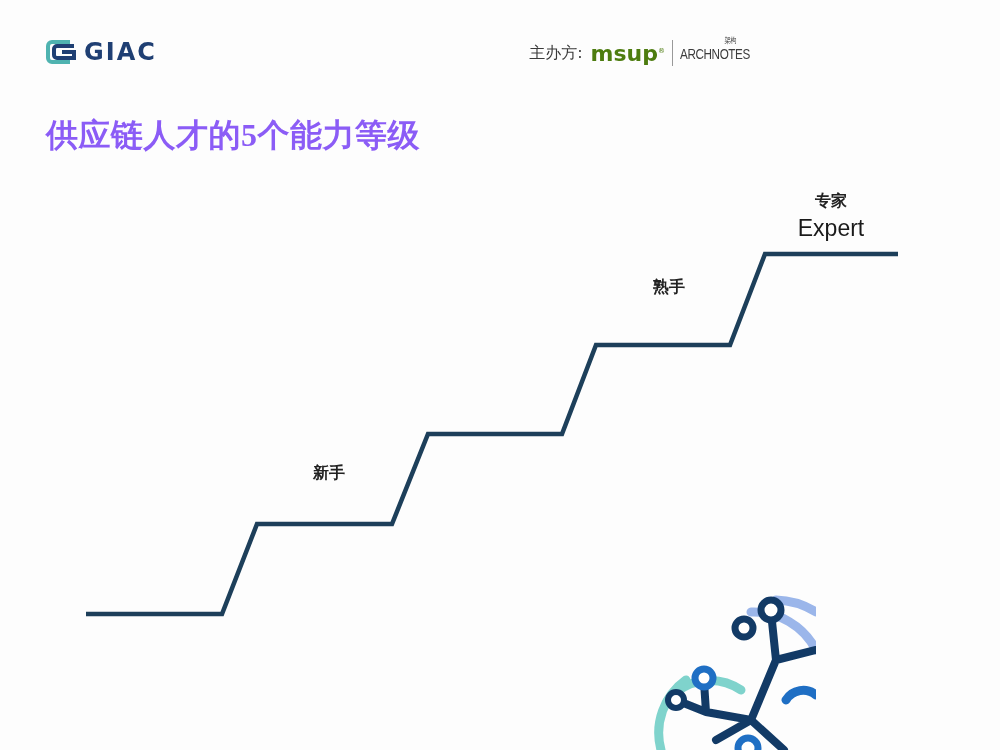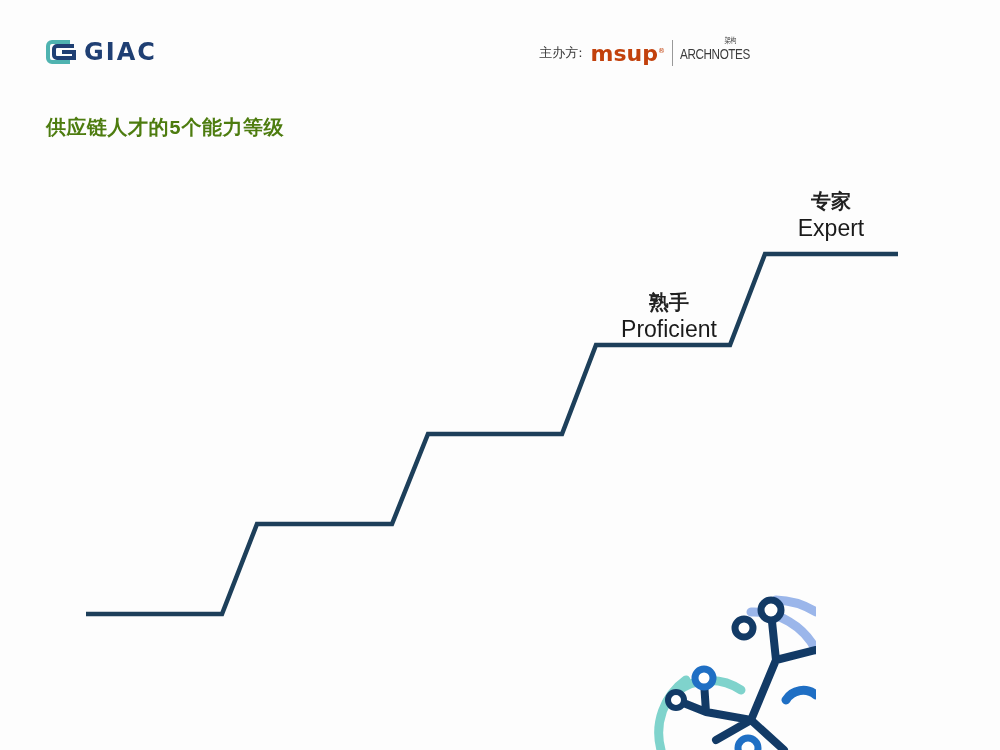--- a/index.html
+++ b/index.html
@@ -14,39 +14,39 @@
   
   .logo { position: absolute; left: 44px; top: 38px; display: flex; align-items: center; }
   .logo-mark { width: 36px; height: 28px; position: relative; }
   .logo-text {
     font-family: "DejaVu Sans", sans-serif; font-weight: bold;
     font-size: 24px; letter-spacing: 2px; color: #1f3f73; margin-left: 4px;
   }
 
   
   .sponsors { position: absolute; right: 46px; top: 40px; display: flex; align-items: center; color: #3a3a3a; }
-  .sponsor-label { font-size: 13px; margin-right: 8px; }
-  .msup { font-family: "DejaVu Sans", sans-serif; font-weight: bold; font-size: 22px; letter-spacing: 0px; color: #c2410c; }
+  .sponsor-label { font-size: 16px; margin-right: 8px; }
+  .msup { font-family: "DejaVu Sans", sans-serif; font-weight: bold; font-size: 22px; letter-spacing: 0px; color: #4d7c0f; }
   .msup sup { font-size: 7px; font-weight: normal; }
   .sep { width: 1px; height: 26px; background: #999; margin: 0 7px; }
   .archnotes { position: relative; font-family: "Liberation Sans", sans-serif; font-size: 15px; letter-spacing: -0.5px; color: #3c3c3c; transform: scaleX(0.78); transform-origin: left center; width: 90px; }
   .archnotes-cn { position: absolute; right: 18px; top: -10px; font-size: 8px; }
 
   
   .page-title {
     position: absolute; left: 46px; top: 114px;
-    font-family: Liberation Mono, monospace; font-weight: bold;
-    font-size: 20px; color: #4d7c0f; letter-spacing: 0.5px;
+    font-family: Liberation Serif, serif; font-weight: bold;
+    font-size: 32px; color: #8b5cf6; letter-spacing: 0.5px;
   }
 
   
   .stairs { position: absolute; left: 0; top: 0; }
 
   .level { position: absolute; text-align: center; color: #222; width: 170px; }
-  .level .cn { font-weight: bold; font-size: 20px; line-height: 26px; }
+  .level .cn { font-weight: bold; font-size: 16px; line-height: 26px; }
   .level .en { font-family: "Liberation Sans", sans-serif; font-size: 23px; line-height: 28px; color: #1a1a1a; text-align: center; }
 
   .decor { position: absolute; right: 0; bottom: 0; }
 </style>
 </head>
 <body>
 
 <div class="slide">
 
   <div class="logo">
@@ -69,24 +69,24 @@
 
   <div class="page-title">供应链人才的5个能力等级</div>
 
   <svg class="stairs" width="1000" height="750">
     <polyline points="86,614 222,614 257,524 392,524 428,434 562,434 596,345 730,345 765,254 898,254" fill="none" stroke="#1d3f5a" stroke-width="4.5" stroke-linejoin="miter"></polyline>
   </svg>
 
   <div class="level" style="left:76px; top:550px;">
   </div>
   <div class="level" style="left:244px; top:460px;">
+    <div class="cn">新手</div>
   </div>
-  <div class="level" style="left:584px; top:289px;">
+  <div class="level" style="left:584px; top:274px;">
     <div class="cn">熟手</div>
-    <div class="en">Proficient</div>
   </div>
   <div class="level" style="left:746px; top:188px;">
     <div class="cn">专家</div>
     <div class="en">Expert</div>
   </div>
 
   <svg class="decor" width="180" height="170" viewBox="820 580 180 170">
 
     <path d="M935 612 A70 70 0 0 1 1000 650" fill="none" stroke="#9bb6ea" stroke-width="9" stroke-linecap="round"></path>
     <path d="M960 600 A80 80 0 0 1 1000 612" fill="none" stroke="#9bb6ea" stroke-width="9" stroke-linecap="round"></path>

